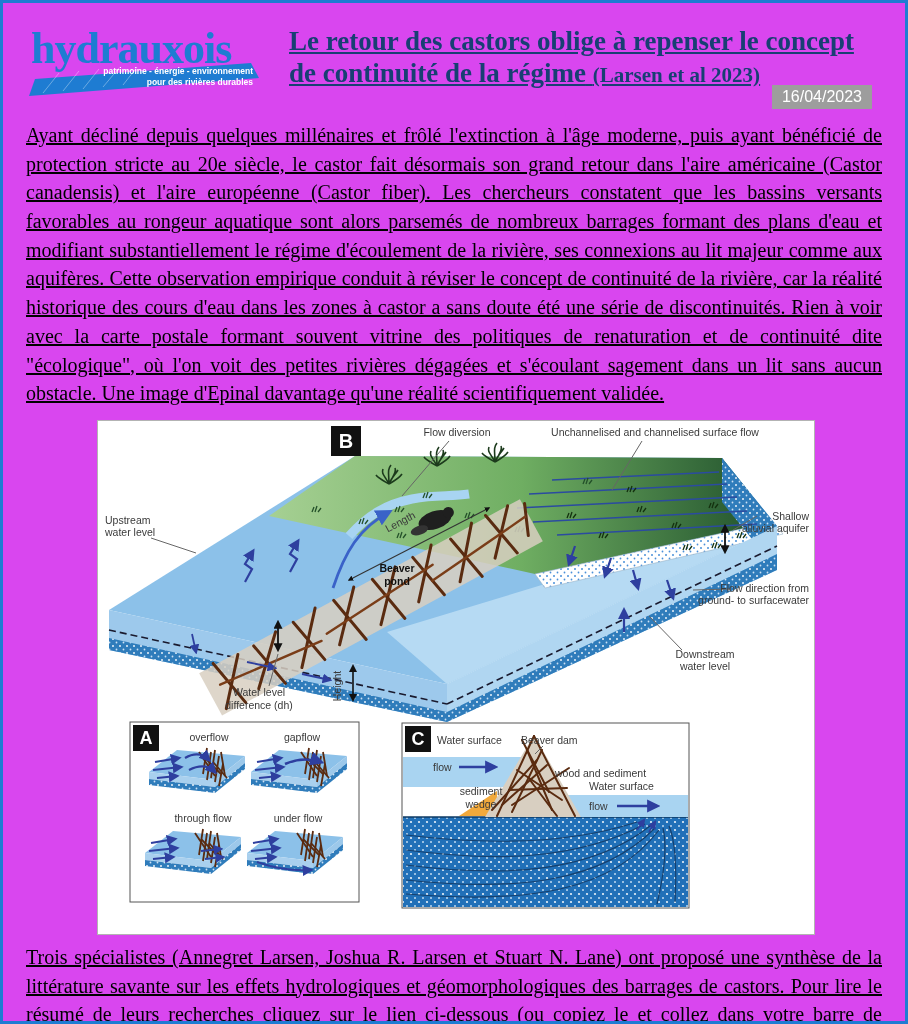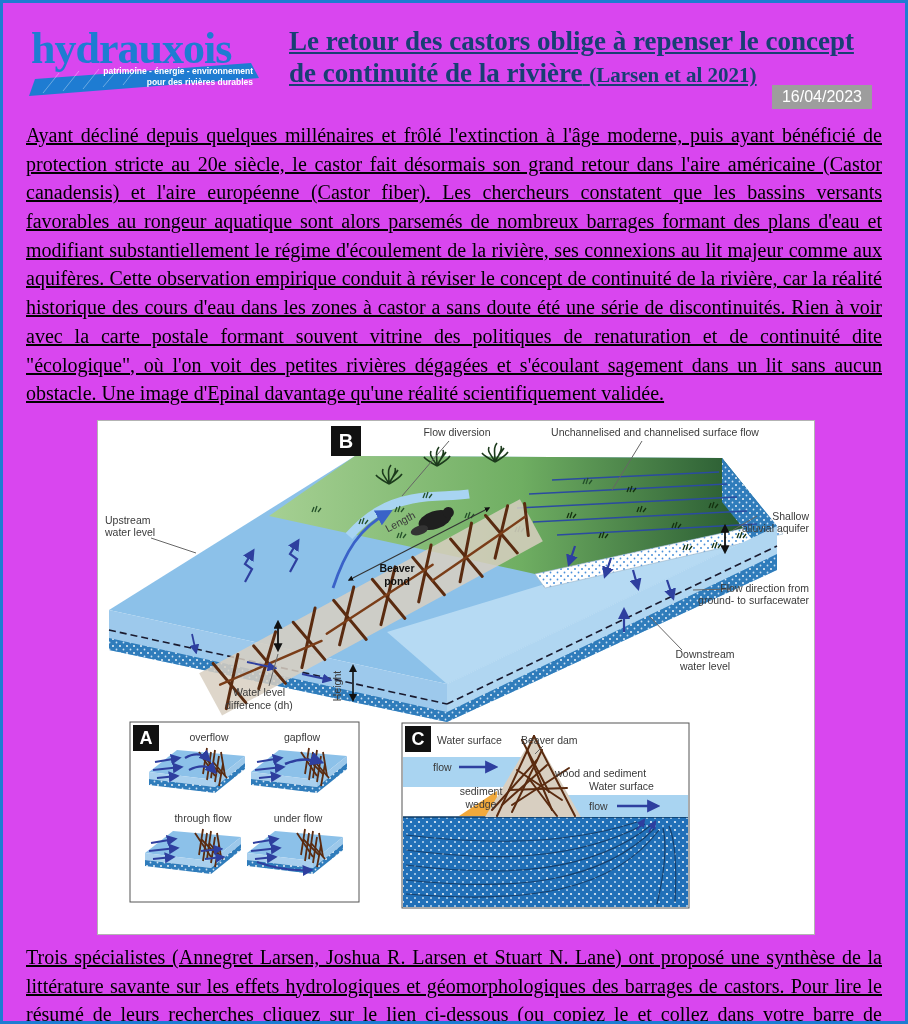--- a/index.html
+++ b/index.html
@@ -33,22 +33,22 @@
       <svg width="250" height="76">
         <text x="2" y="42" class="logo-word">hydrauxois</text>
         <polygon points="6,58 222,42 230,57 0,75" fill="#1e7cd2"></polygon>
         <path d="M14,72 L30,52 M34,70 L50,50 M54,68 L70,48 M74,66 L90,47 M94,64 L108,46" stroke="#ffffff" stroke-width="1" opacity="0.35" fill="none"></path>
         <text x="224" y="53" text-anchor="end" class="tagline">patrimoine - énergie - environnement</text>
         <text x="224" y="64" text-anchor="end" class="tagline">pour des rivières durables</text>
       </svg>
     </div>
     <div class="title">
       <span>Le retour des castors oblige à repenser le concept</span><br>
-      <span>de continuité de la rivière</span>
-      <span class="cit">(Larsen et al 2021)</span>
+      <span>de continuité de la régime</span>
+      <span class="cit">(Larsen et al 2023)</span>
     </div>
     <span class="date-badge">16/04/2023</span>
   </div>
 
   <p class="para">Ayant décliné depuis quelques millénaires et frôlé l'extinction à l'âge moderne, puis ayant bénéficié de protection stricte au 20e siècle, le castor fait désormais son grand retour dans l'aire américaine (Castor canadensis) et l'aire européenne (Castor fiber). Les chercheurs constatent que les bassins versants favorables au rongeur aquatique sont alors parsemés de nombreux barrages formant des plans d'eau et modifiant substantiellement le régime d'écoulement de la rivière, ses connexions au lit majeur comme aux aquifères. Cette observation empirique conduit à réviser le concept de continuité de la rivière, car la réalité historique des cours d'eau dans les zones à castor a sans doute été une série de discontinuités. Rien à voir avec la carte postale formant souvent vitrine des politiques de renaturation et de continuité dite "écologique", où l'on voit des petites rivières dégagées et s'écoulant sagement dans un lit sans aucun obstacle. Une image d'Epinal davantage qu'une réalité scientifiquement validée.</p>
 
   <div class="figure">
   <svg viewBox="0 0 718 515" width="718" height="515">
     <defs>
       <linearGradient id="grn" x1="0" y1="0" x2="1" y2="0">

